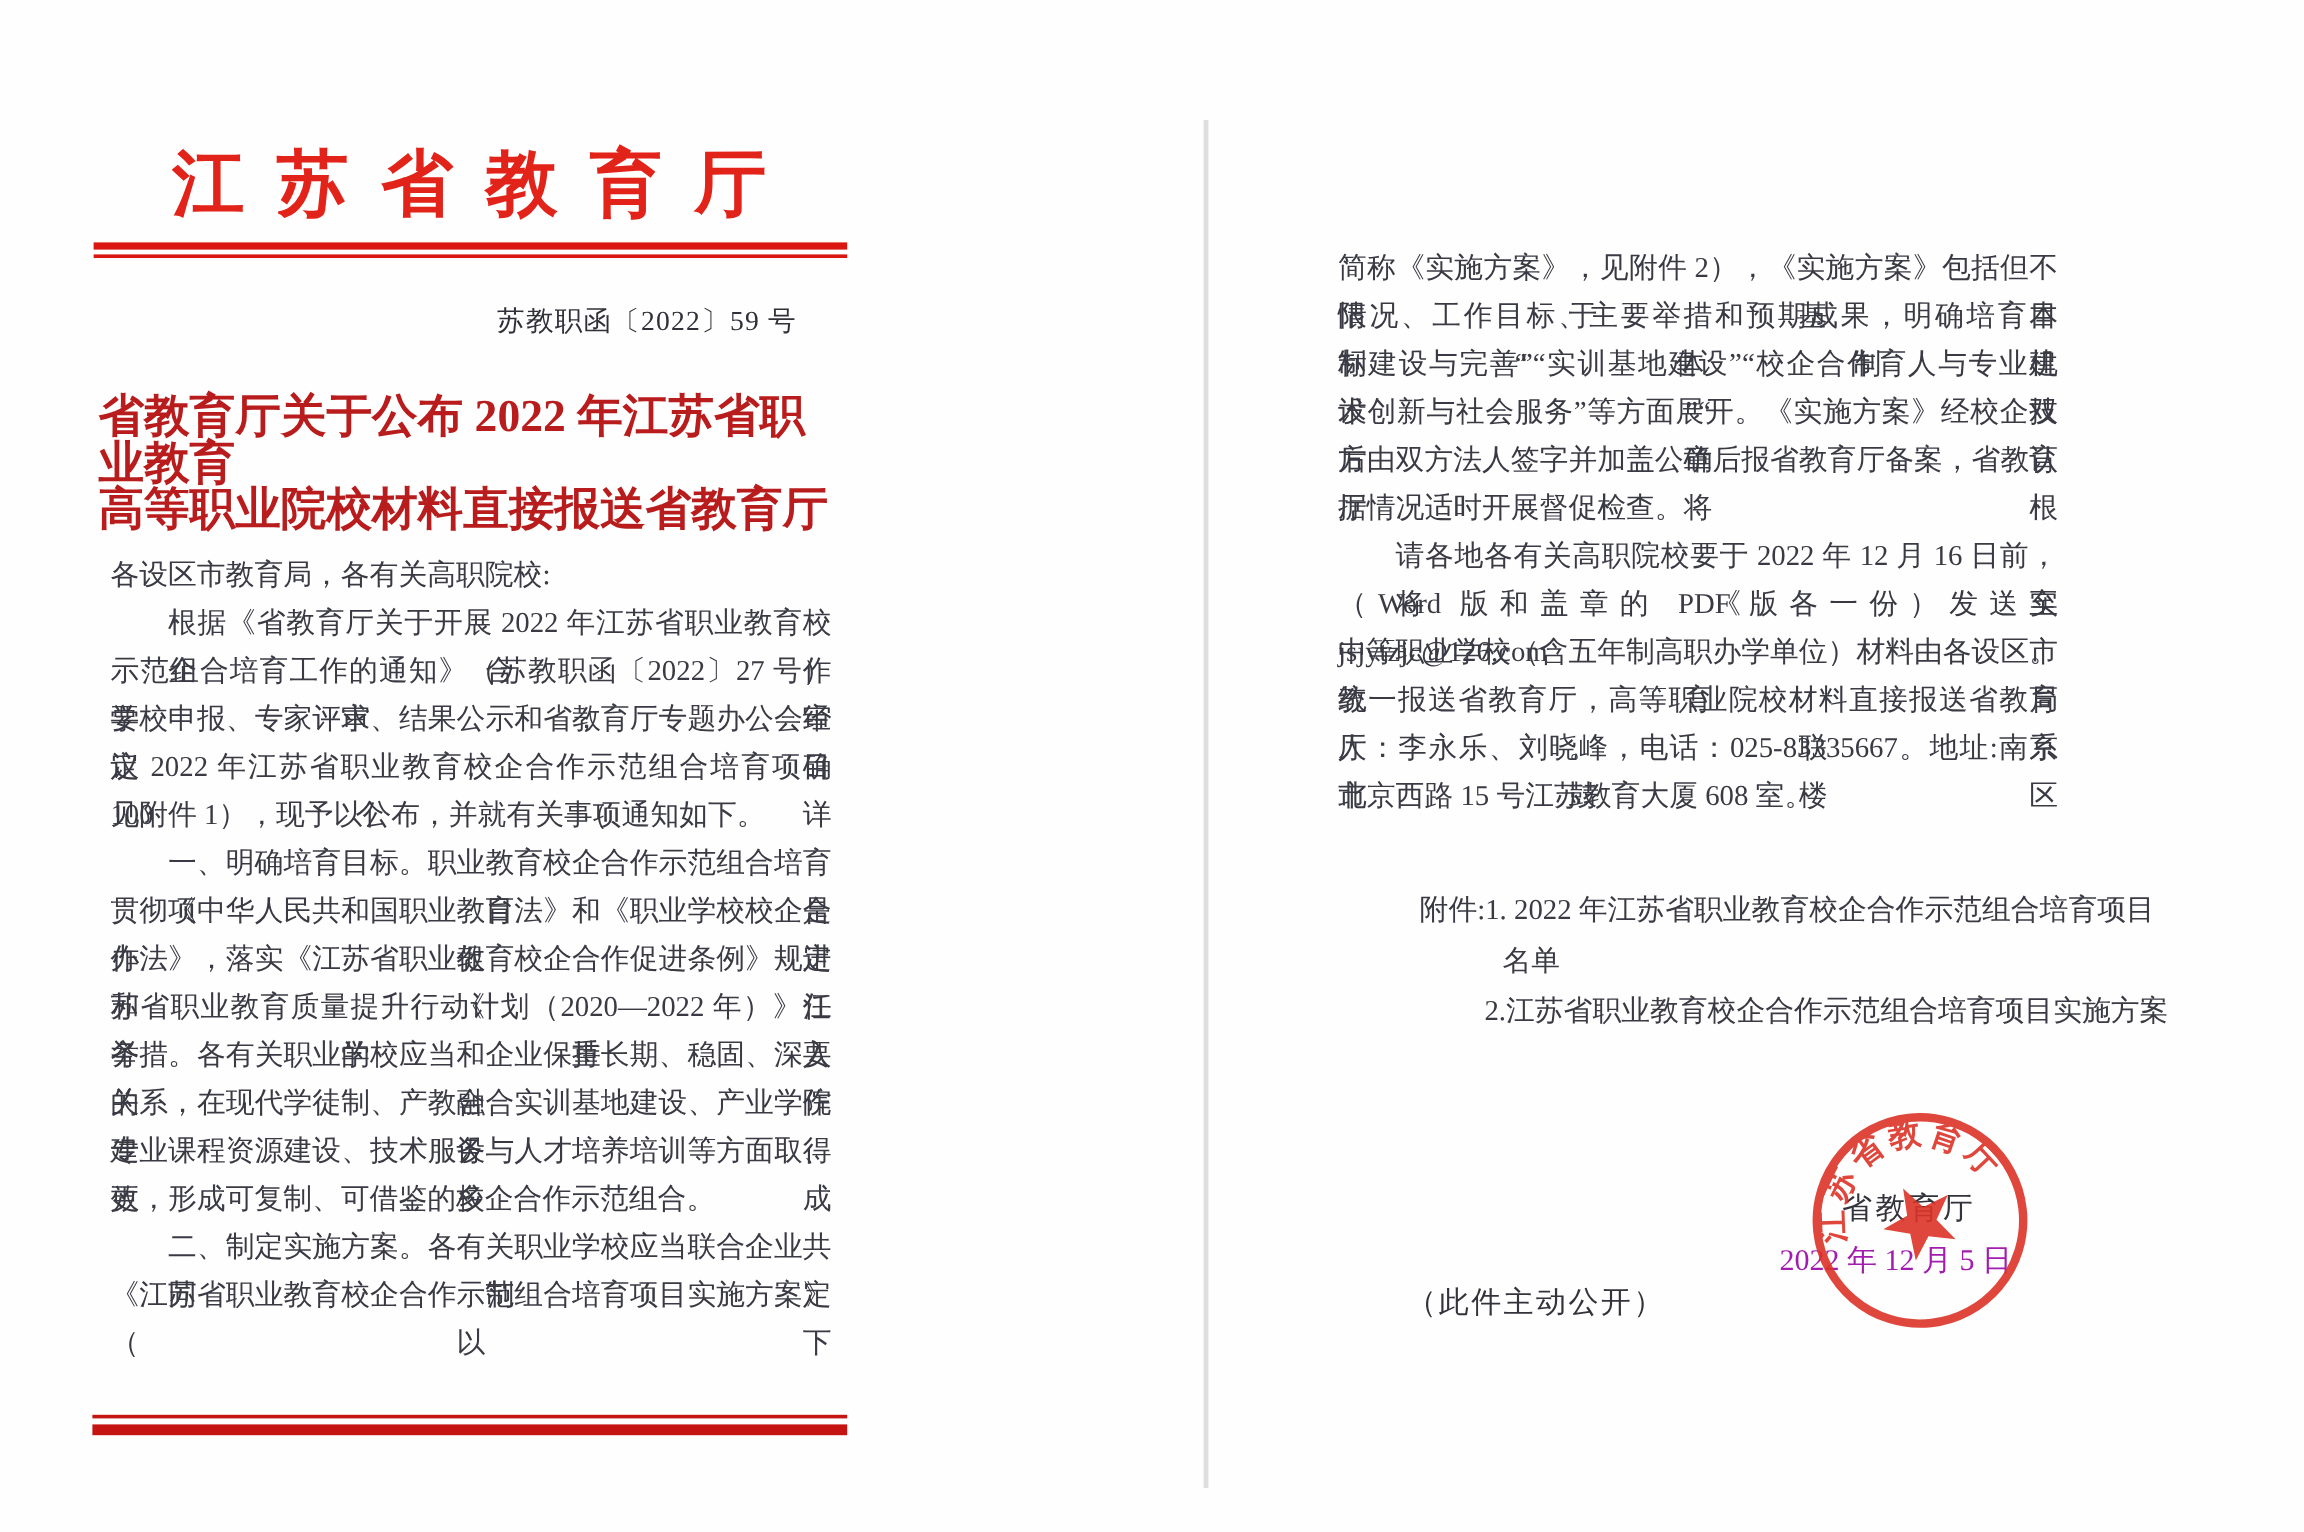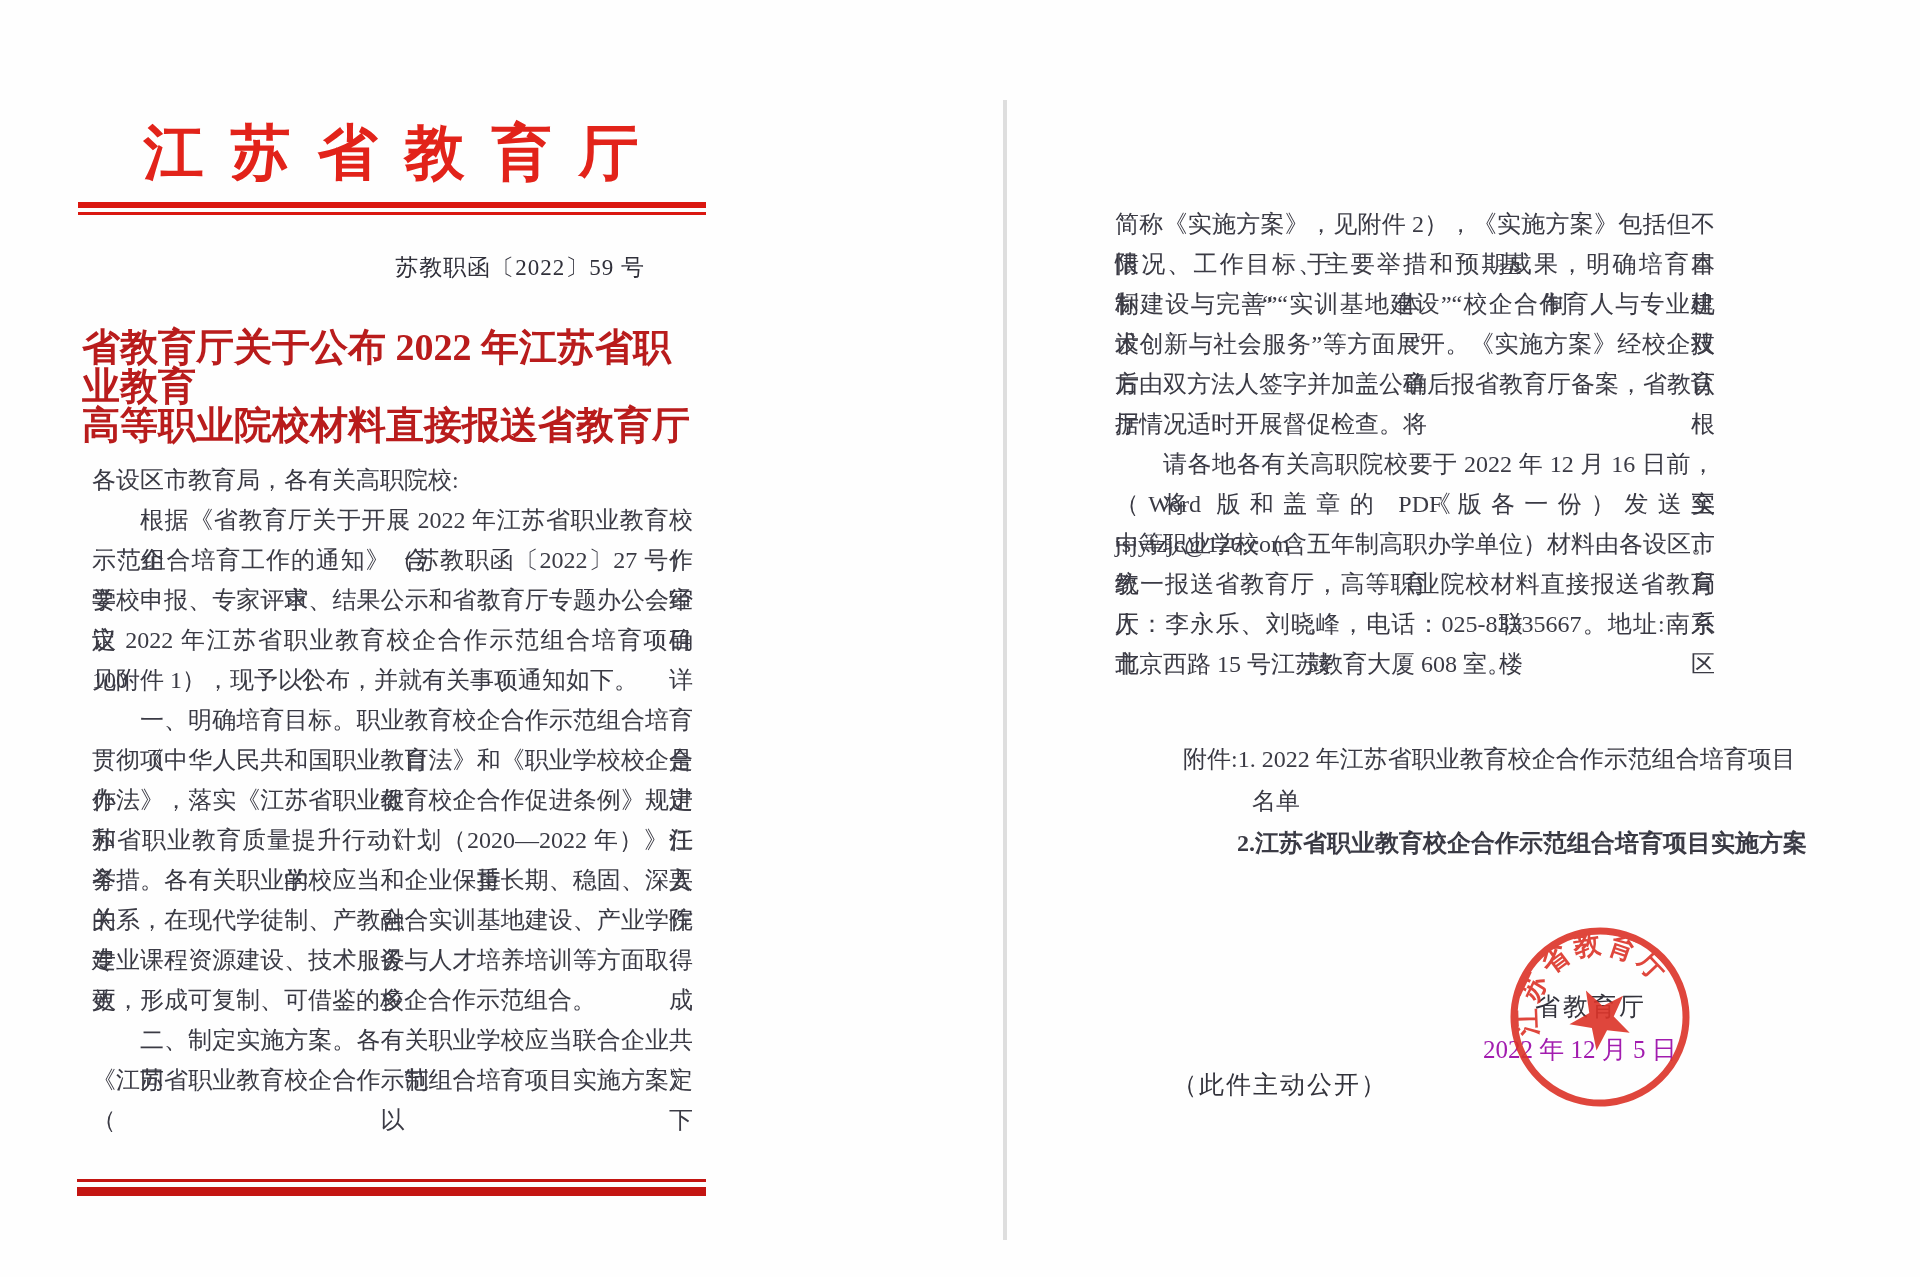--- a/index.html
+++ b/index.html
@@ -10,21 +10,21 @@
   
   .agency-title{
     position:absolute;left:82px;top:118px;width:624px;height:70px;
     text-align:center;font-size:60px;font-weight:bold;color:#e2231a;
     letter-spacing:6px;line-height:70px;white-space:nowrap;
   }
   .rule{position:absolute;background:#da1710;}
   .hdr-rule-thick{left:78px;top:202px;width:628px;height:6px;}
   .hdr-rule-thin{left:78px;top:212px;width:628px;height:3px;}
   .doc-number{
-    position:absolute;left:63px;top:252px;width:582px;text-align:right;
+    position:absolute;left:82px;top:252px;width:582px;text-align:right;
     font-size:23px;color:#30303a;letter-spacing:1px;
   }
   .notice-title{
     position:absolute;left:82px;top:328px;width:624px;text-align:left;
     font-weight:bold;color:#b91c1c;font-size:38px;line-height:39px;
   }
   .doc-body{position:absolute;font-size:24px;color:#3a3a44;}
   .left-body{left:92px;top:460px;width:601px;}
   .right-body{left:1115px;top:168px;width:600px;margin-top:36px;}
   .ln{height:40px;line-height:40px;white-space:nowrap;}
@@ -32,21 +32,21 @@
   .ln.indent{padding-left:48px;}
   .btm-rule-thin{left:77px;top:1179px;width:629px;height:3px;background:#c41512;}
   .btm-rule-thick{left:77px;top:1187px;width:629px;height:9px;background:#c41512;}
   
   .page-edge{position:absolute;left:1003px;top:100px;width:4px;height:1140px;background:#dedede;}
   
   .attachments{position:absolute;left:1115px;top:738px;width:640px;font-size:24px;color:#3a3a44;}
   .att-ln{height:42px;line-height:42px;white-space:nowrap;}
   .att-0{padding-left:68px;}
   .att-1{padding-left:137px;}
-  .att-2{padding-left:122px;font-weight:bold;}
+  .att-2{padding-left:122px;}
   
   .signer{position:absolute;left:1535px;top:990px;font-size:25px;color:#33333c;letter-spacing:3px;white-space:nowrap;}
   .sign-date{position:absolute;left:1483px;top:1033px;font-size:25px;color:#a21caf;white-space:nowrap;}
   .disclosure{position:absolute;left:1172px;top:1068px;font-size:25px;color:#33333c;letter-spacing:2px;white-space:nowrap;}
   .seal{position:absolute;left:1505px;top:922px;width:190px;height:190px;}
 </style>
 </head>
 <body>
 
 <div class="canvas">

